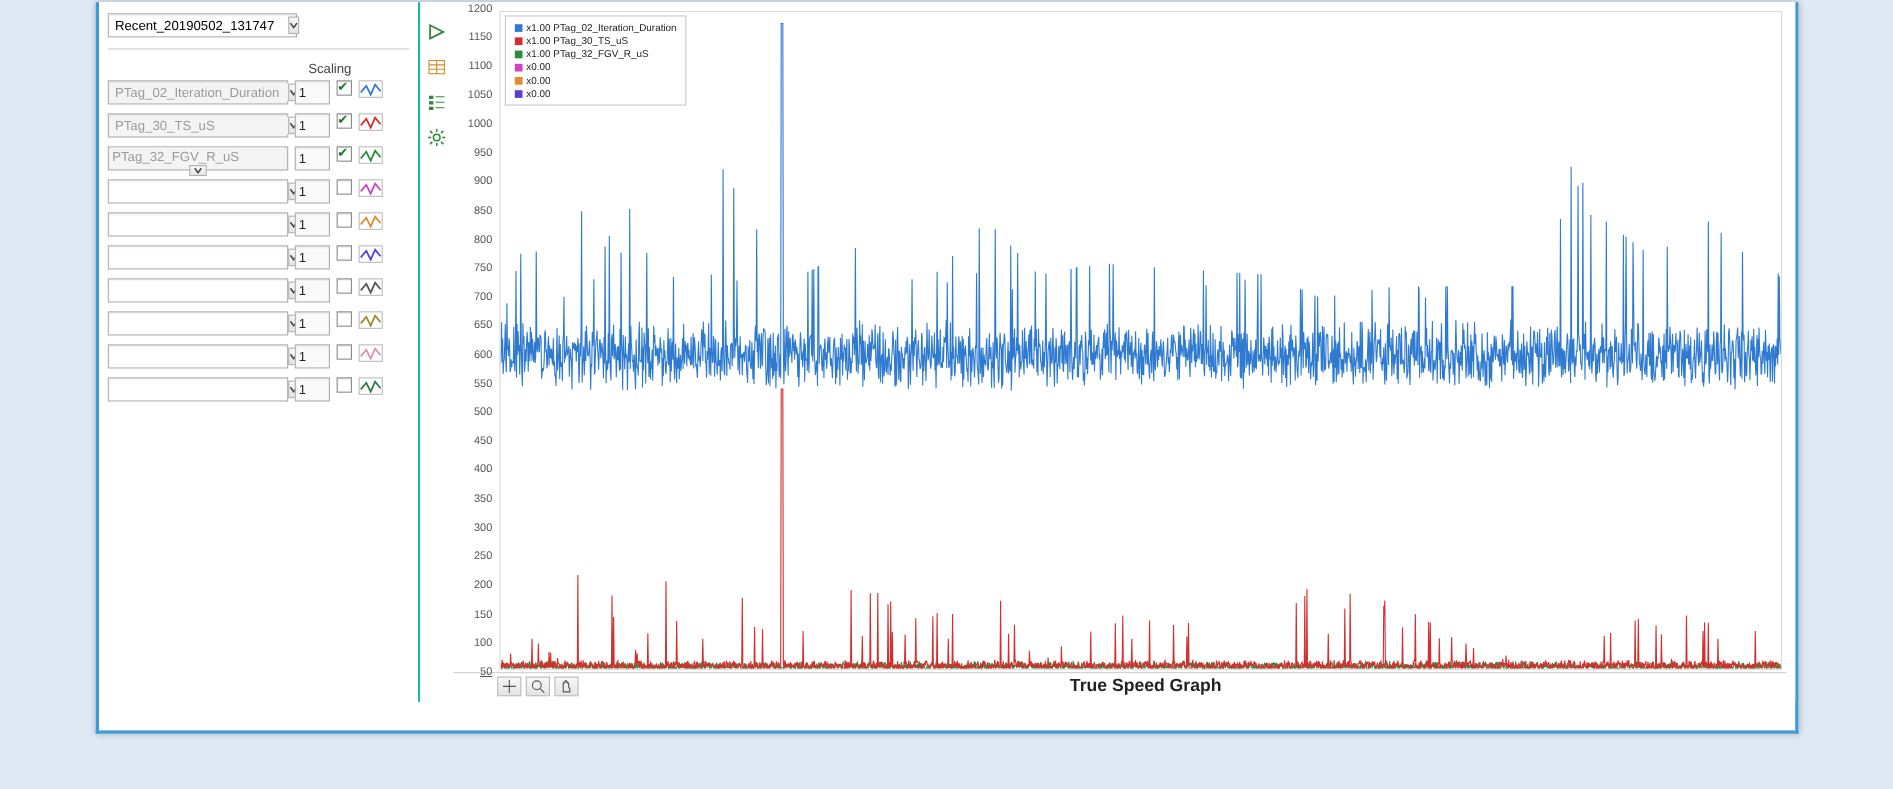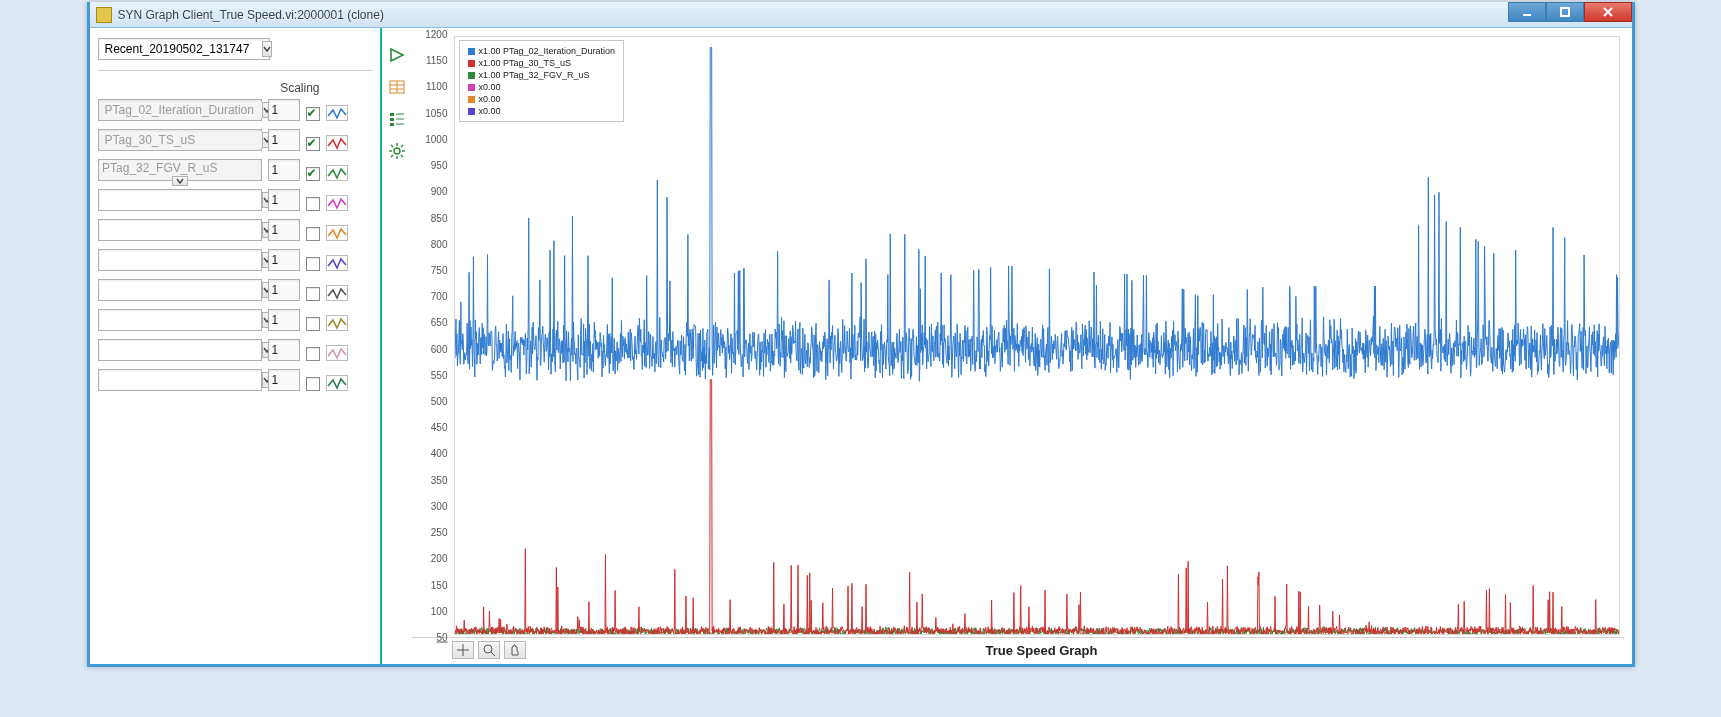--- a/index.html
+++ b/index.html
@@ -78,38 +78,38 @@
     display:flex; flex-direction:column; align-items:center; gap:14px;
   }
   .tools .tbtn { width:18px; height:18px; display:flex; align-items:center; justify-content:center;
                  cursor:pointer; }
   .graphwrap { flex:1; display:flex; flex-direction:column; padding:6px 8px 4px 0; }
   .plotbox { flex:1; position:relative; border-bottom:1px solid #d0d0d0; margin-bottom:2px;}
   .xaxisbox { height:18px; position:relative; font-size:11px; color:#555;}
   .toolbar-bottom { height:20px; display:flex; align-items:center; gap:4px; padding-left:40px;}
   .smallbtn { width:22px; height:18px; border:1px solid #b8b8b8; background:linear-gradient(#f7f7f7,#e4e4e4);
               display:flex; align-items:center; justify-content:center; font-size:11px; color:#555; cursor:pointer;}
-  .gtitle { flex:1; text-align:center; font-weight:bold; font-size:13px; color:#222; }
+  .gtitle { flex:1; text-align:center; font-weight:bold; font-size:16px; color:#222; }
 
   
   .combo {
     display:flex; align-items:center;
     border:1px solid #b0b0b0; background:#fff;
     height:22px; padding:0 4px; width:172px;
     box-shadow: inset 0 1px 2px rgba(0,0,0,.08);
   }
   .combo input { border:none; outline:none; flex:1; font-size:12px; background:transparent; }
   .combo.disabled input { color:#9b9b9b; background:#f4f4f4; }
   .combo.disabled { background:#f4f4f4; }
   .combo .arrow { width:16px; height:16px; border:1px solid #b0b0b0; display:flex;align-items:center;justify-content:center;
                   background:linear-gradient(#f7f7f7,#e4e4e4); cursor:pointer;}
   .rowhdr { display:flex; justify-content:flex-end; padding-right:52px; font-size:12px; color:#444; margin:10px 0 4px;}
   .sep { border-top:1px solid #ccc; margin:10px 0; }
   .sigrow {
-    display:flex; align-items:flex-end; gap:6px; margin-bottom:8px;
+    display:flex; align-items:flex-start; gap:6px; margin-bottom:8px;
   }
   .scalebox {
     width:32px; height:22px; border:1px solid #b0b0b0; display:flex; align-items:center; padding:0 3px;
     box-shadow: inset 0 1px 2px rgba(0,0,0,.08); background:#fafafa;
   }
   .scalebox span { font-size:12px; }
   .cb { width:14px; height:14px; border:1px solid #8b8b8b; background:#fff; position:relative;
         box-shadow: inset 0 1px 1px rgba(0,0,0,.1); cursor:pointer;}
   .cb.checked::after { content:"✔"; position:absolute; top:-2px; left:0; font-size:12px; color:#1a7a29; }
   .swatch { width:22px; height:16px; border:1px solid #bcbcbc; background:#fff; position:relative; }
@@ -125,42 +125,20 @@
   svg.chart { position:absolute; inset:0; width:100%; height:100%; }
 
   .xaxisbox .tick { position:absolute; transform:translateX(-50%); }
 </style>
 </head>
 <body>
 
 <div class="desktop">
   <div class="inactive-tab">ST 27 Menu Live Adaptive Sampling (VI) 2000...</div>
   <div class="win">
-    <div class="tbar">
-      <div class="icon"></div>
-      <div class="title">SYN Graph Client_True Speed.vi:2000001 (clone)</div>
-      <div class="wbtns">
-        <div class="wbtn min">
-          <svg width="12" height="12">
-              <line x1="2" y1="9" x2="10" y2="9"></line>
-            </svg>
-        </div>
-        <div class="wbtn max">
-          <svg width="12" height="12">
-              <rect x="2" y="2" width="8" height="8" fill="none"></rect>
-            </svg>
-        </div>
-        <div class="wbtn close">
-          <svg width="12" height="12">
-              <line x1="2" y1="2" x2="10" y2="10"></line>
-              <line x1="10" y1="2" x2="2" y2="10"></line>
-            </svg>
-        </div>
-      </div>
-    </div>
 
     <div class="body">
 
       <div class="left">
         <div class="combo" style="width:172px;">
           <input value="Recent_20190502_131747" style="">
           <div class="arrow">
             <svg width="8" height="8">
                 <polyline points="1,2 4,6 7,2" fill="none" stroke="#444" stroke-width="1.4"></polyline>
               </svg>

